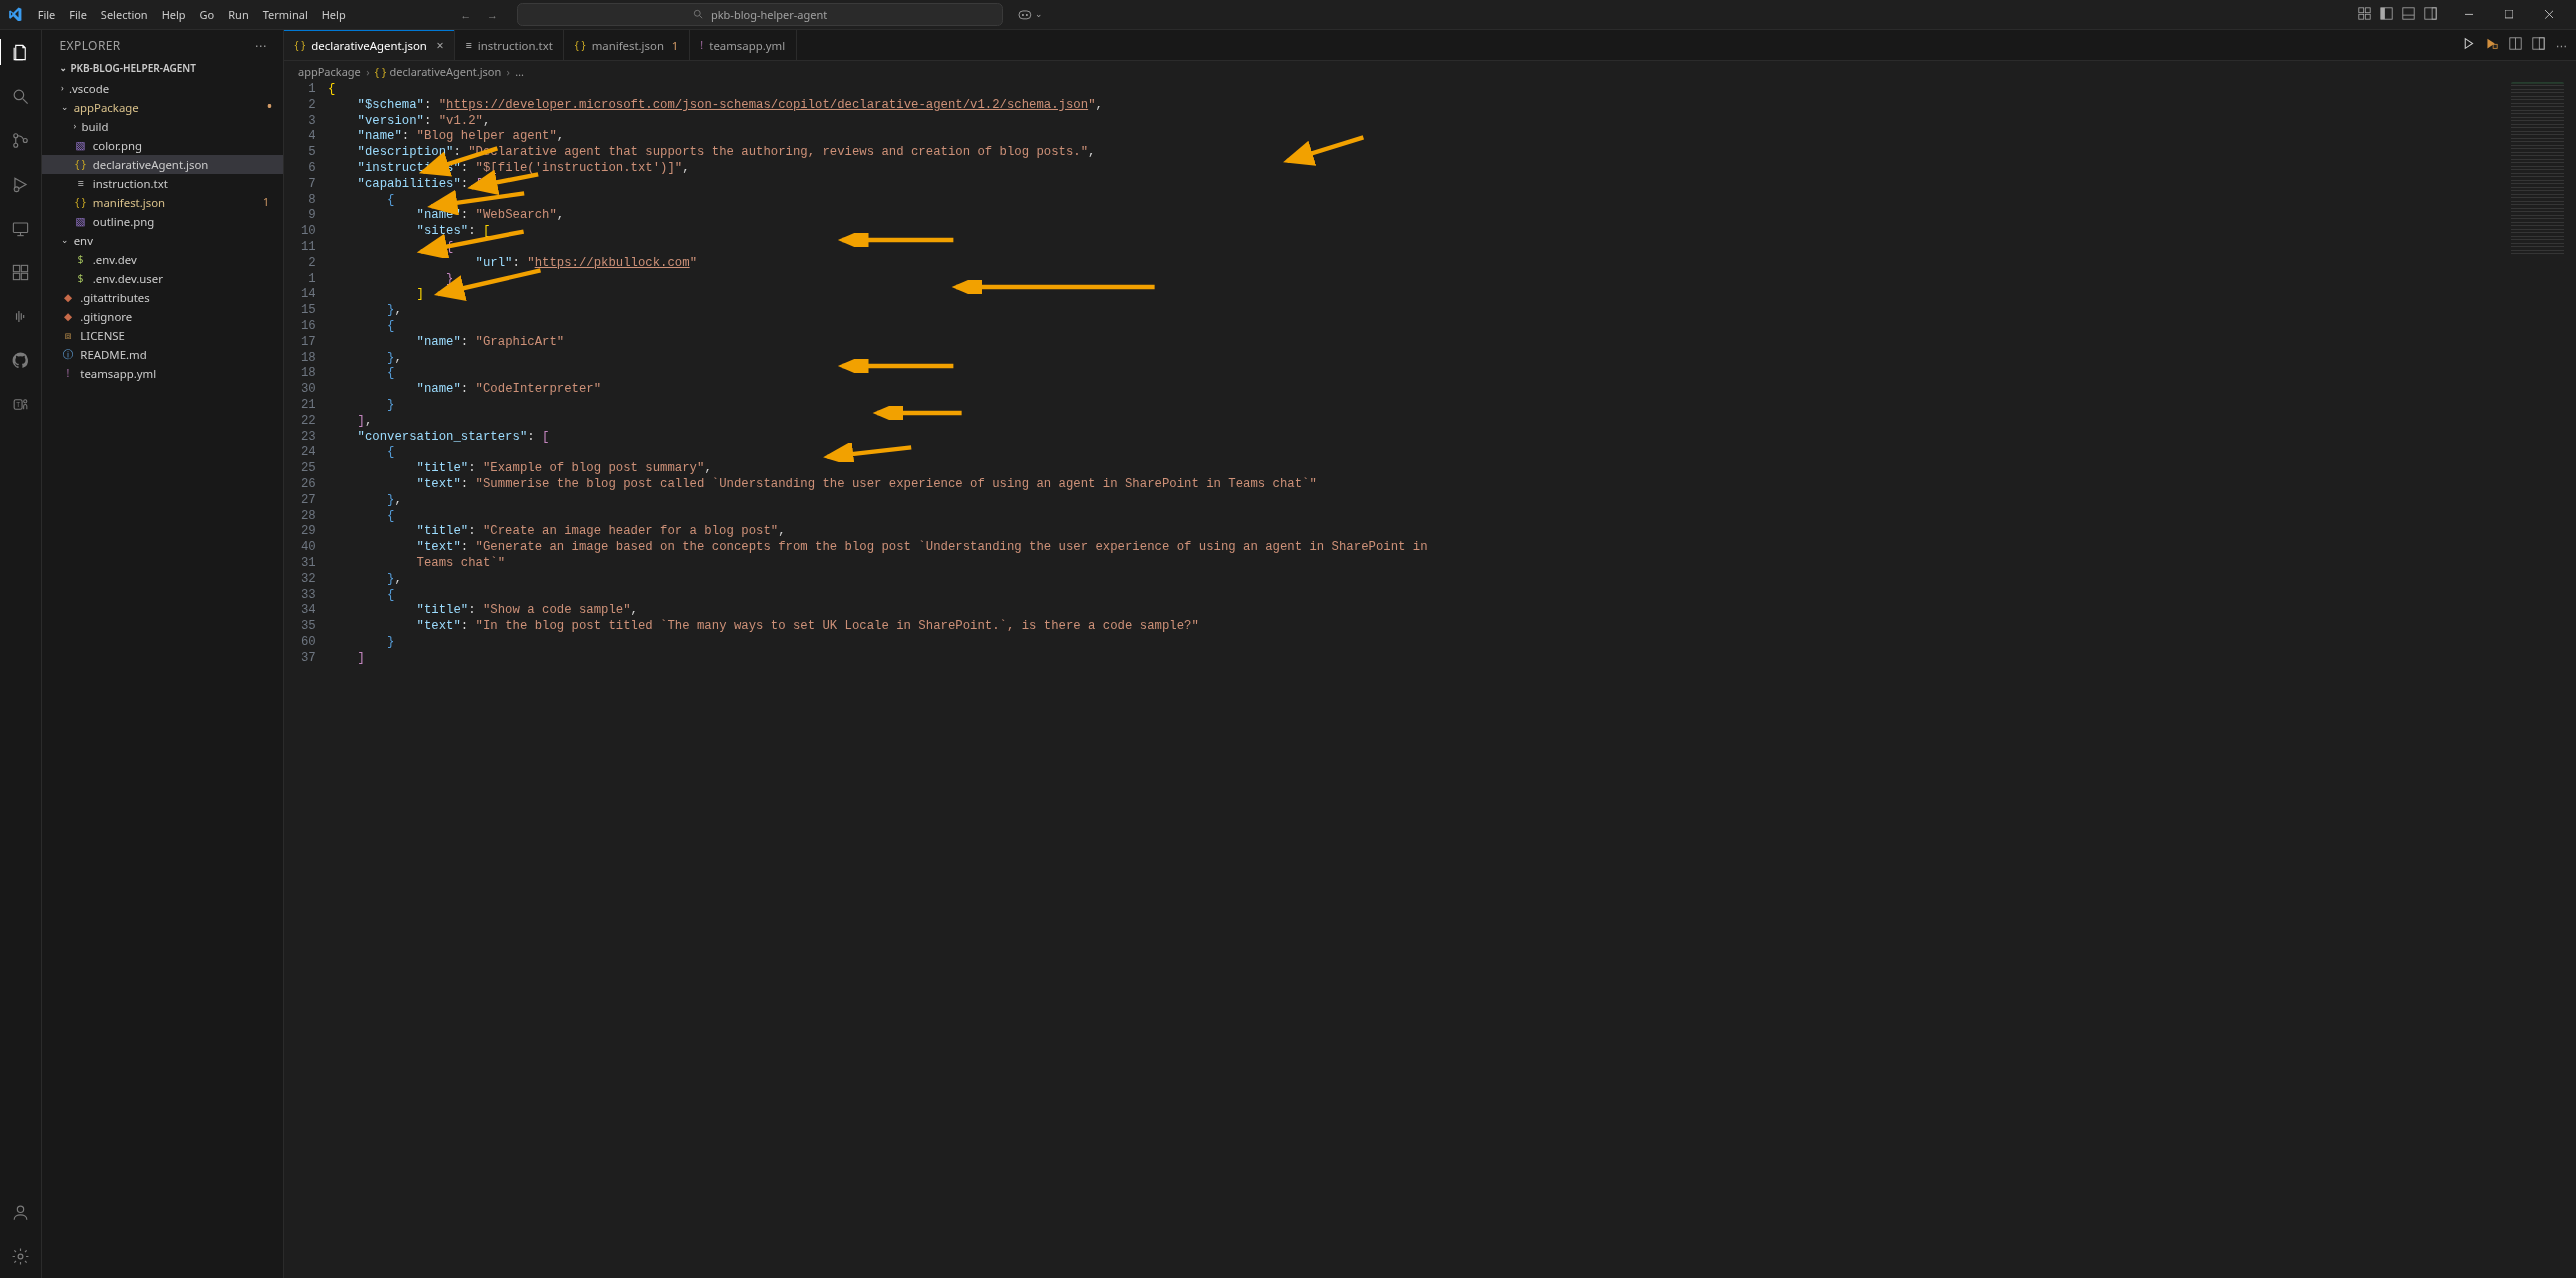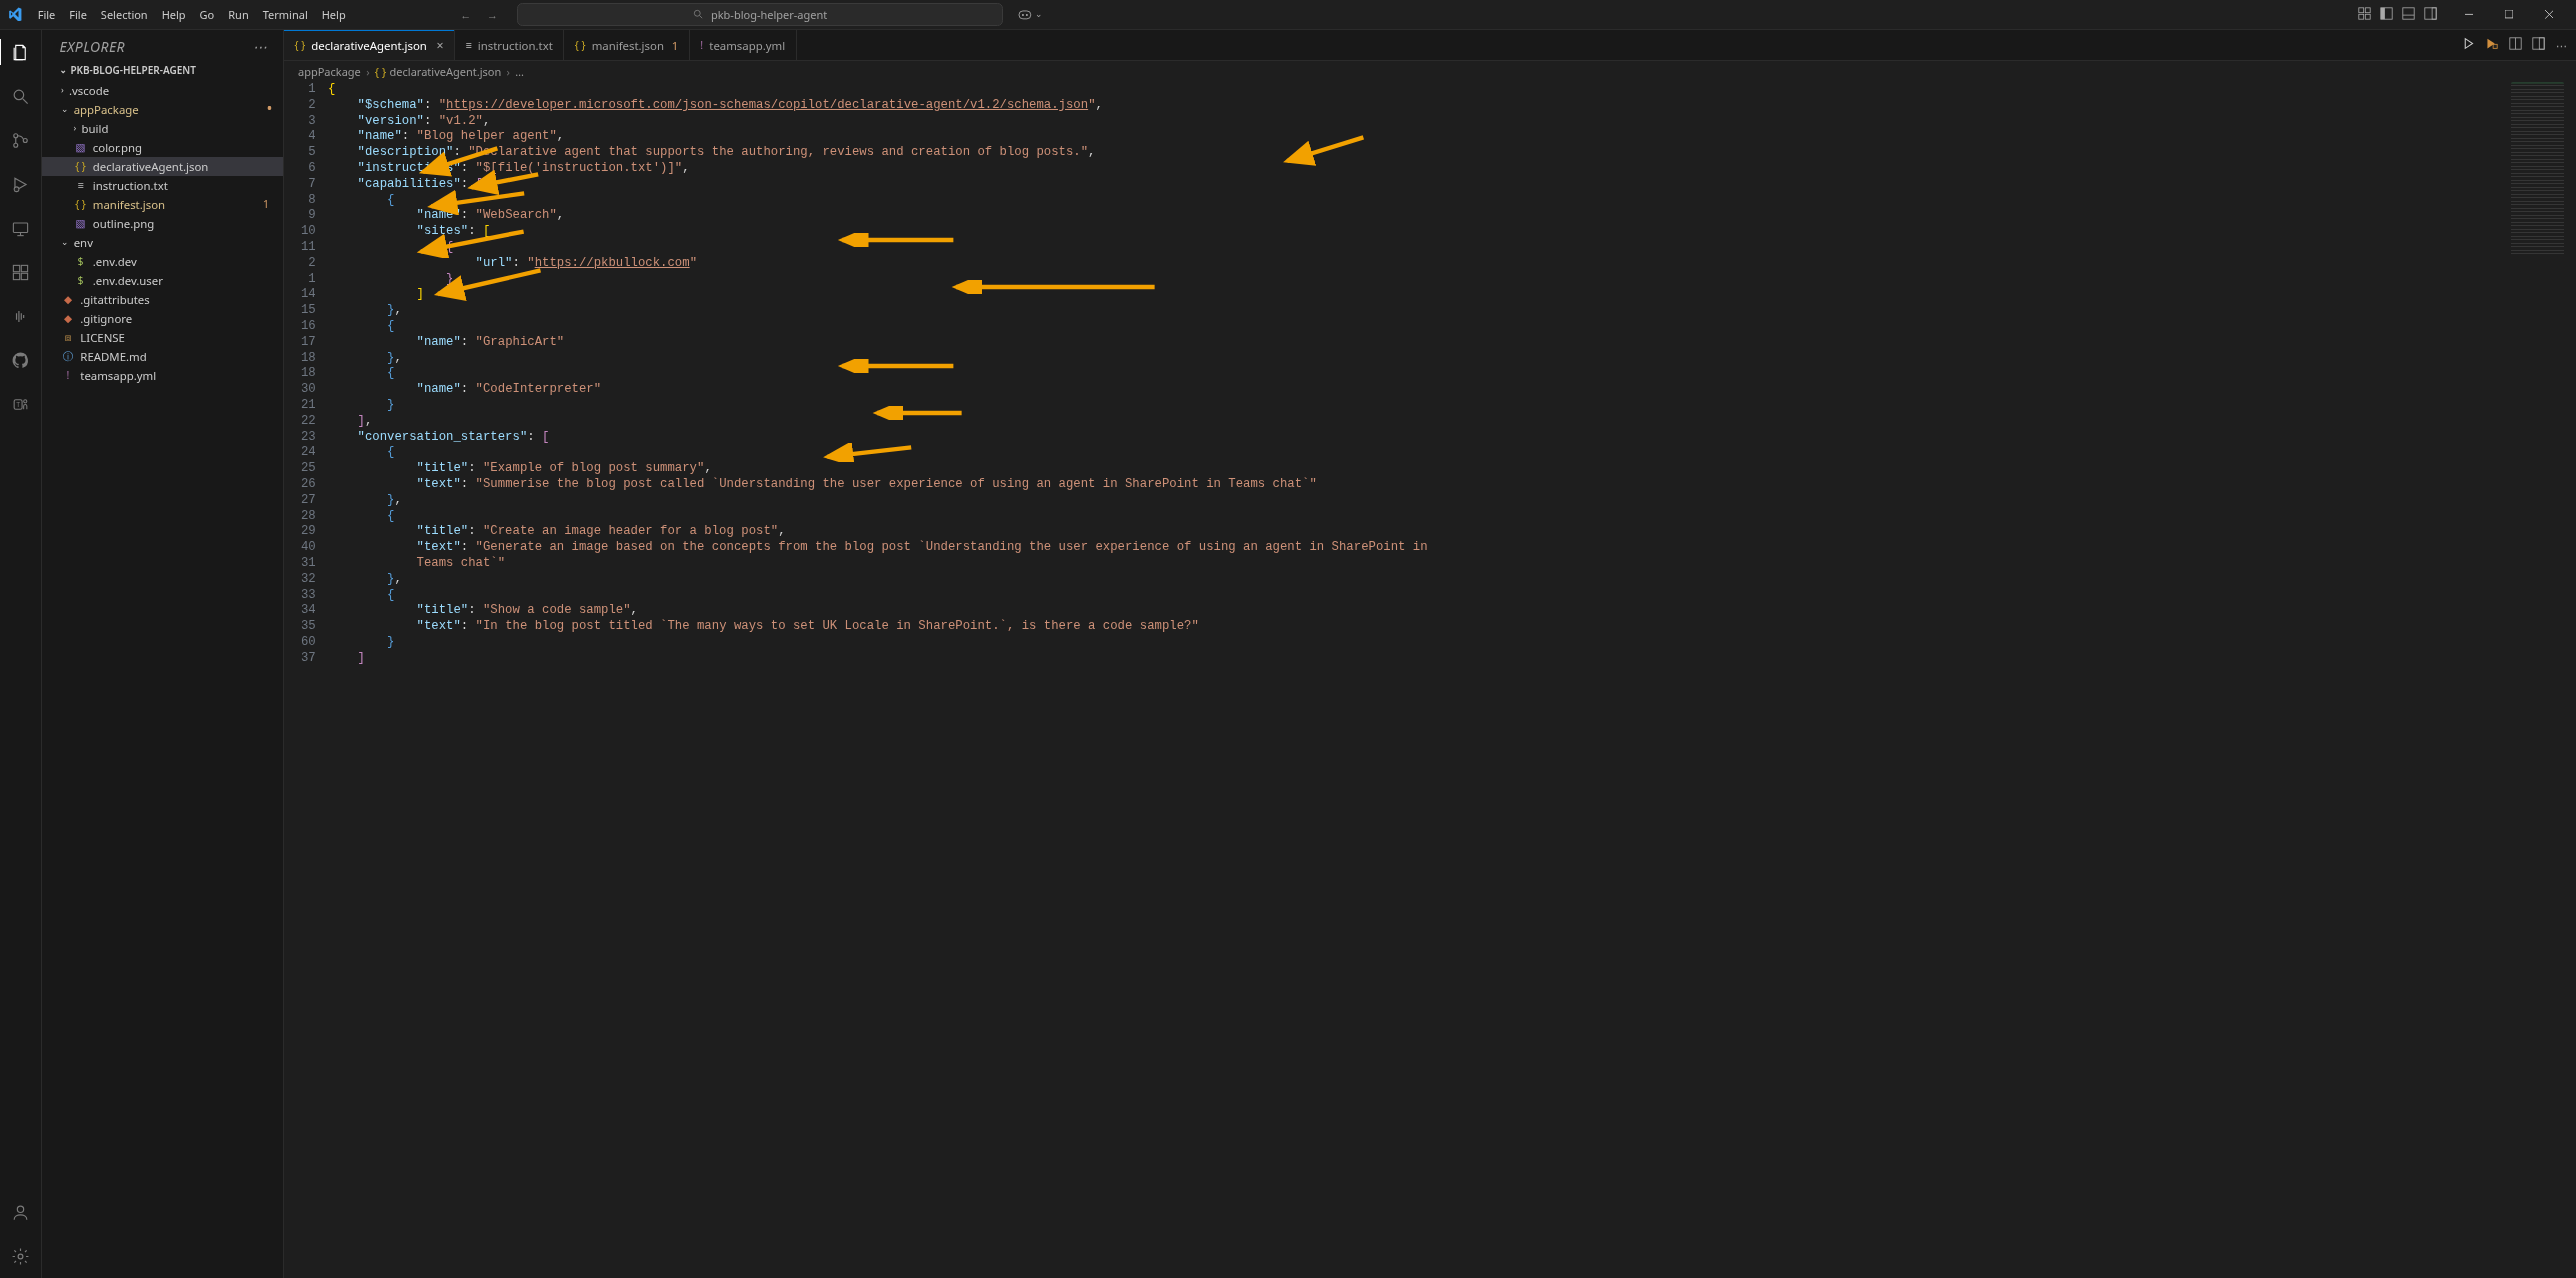--- a/index.html
+++ b/index.html
@@ -79,21 +79,21 @@
   .act-ic.active::before{content:"";position:absolute;left:0;top:1.8px;bottom:1.8px;width:1.8px;background:#ffffff;}
   .activity-bottom{margin-top:auto;margin-bottom:7px;display:flex;flex-direction:column;gap:14px;}
   
   .sidebar{
     width:242px;
     background:var(--bg-sidebar);
     border-right:0.9px solid var(--border);
     display:flex;flex-direction:column;
     font-size:11.4px;
   }
-  .sidebar-title{padding:7px 10.5px 3.5px 17.5px;font-size:14px;letter-spacing:0.4px;color:var(--fg-mid);display:flex;align-items:flex-end;font-style:italic;}
+  .sidebar-title{padding:7px 10.5px 3.5px 17.5px;font-size:12px;letter-spacing:0.4px;color:var(--fg-mid);display:flex;align-items:flex-end;}
   .sidebar-title .dots{margin-left:auto;margin-right:5.3px;}
   .project-header{padding:3.5px 7px 3.5px 17.5px;font-weight:600;font-size:10px;display:flex;align-items:center;gap:3.5px;}
   .project-header .chev{font-size:8.8px;}
   .tree{padding:0 0 0 0;}
   .tree-row{
     display:flex;align-items:center;gap:5.3px;
     height:19px;padding:0 7px 0 0;
     position:relative;
   }
   .tree-row .lbl{white-space:nowrap;}

